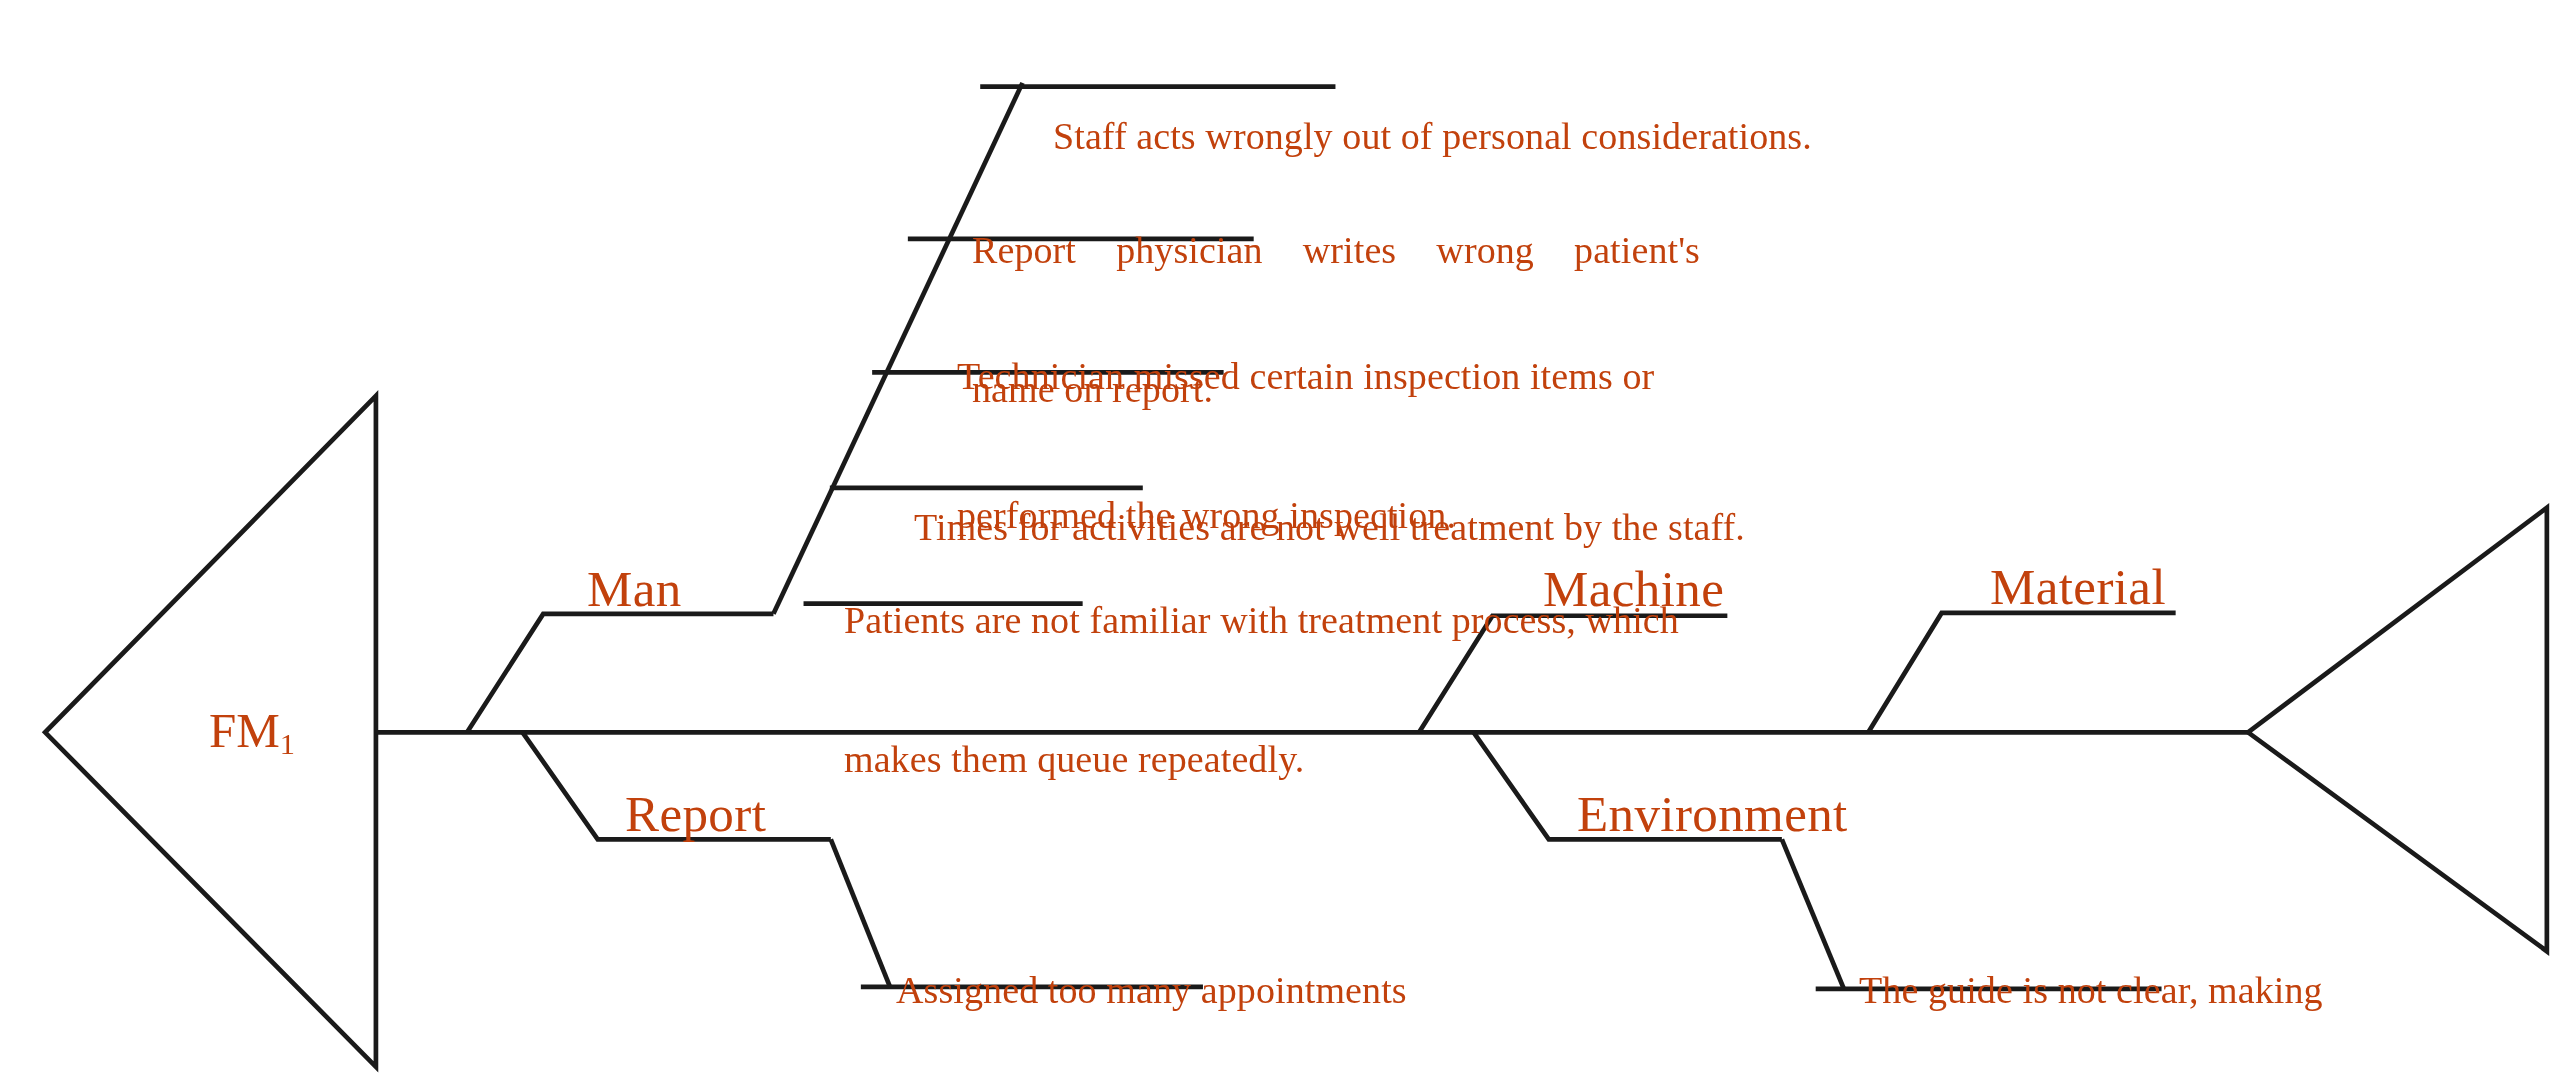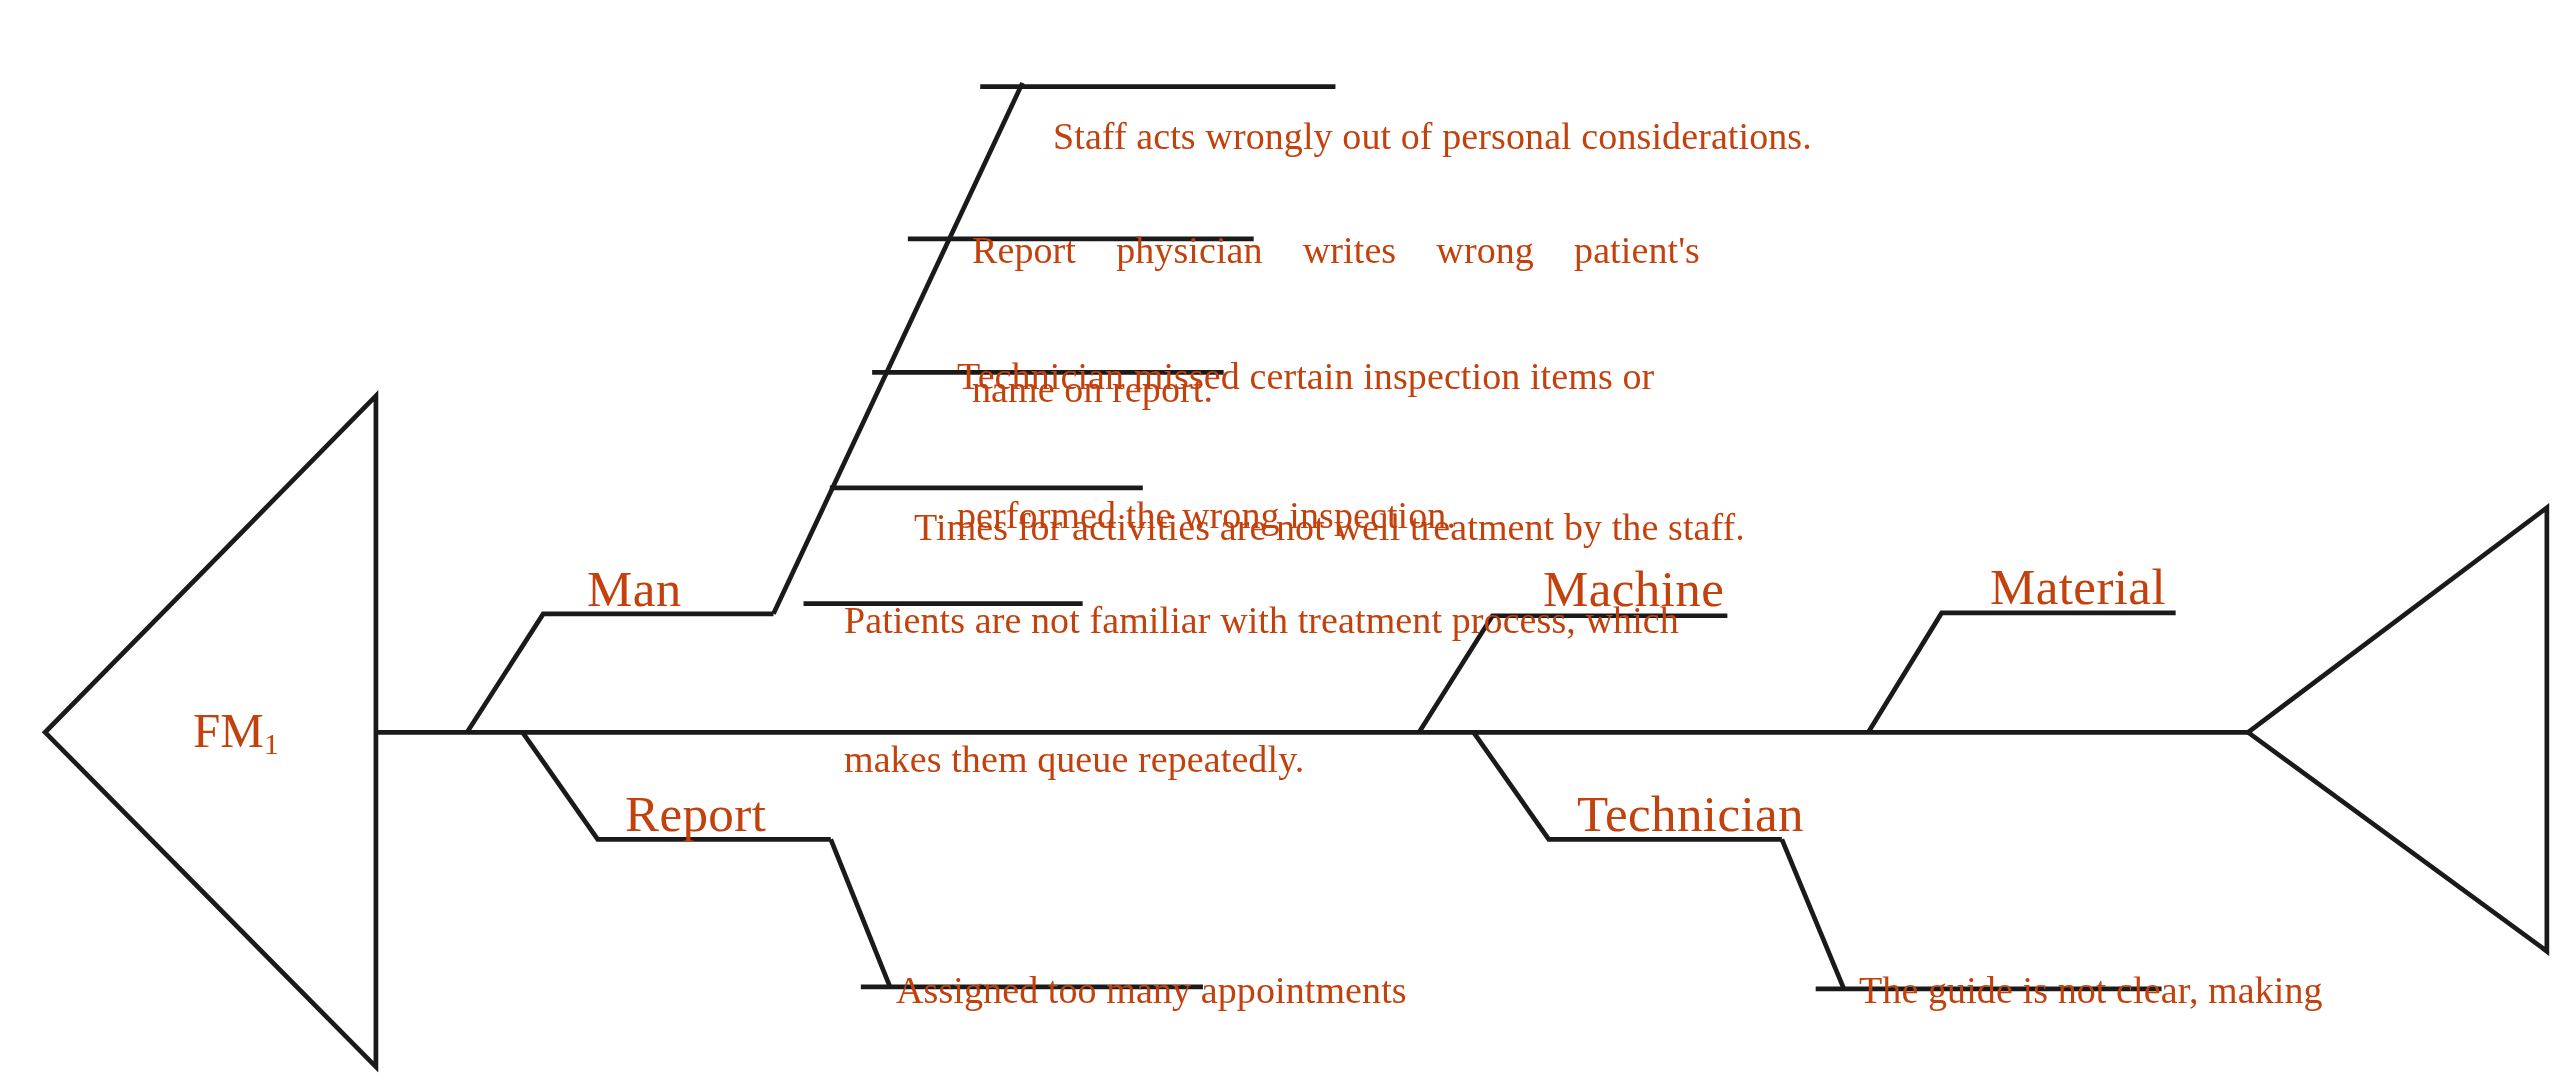--- a/index.html
+++ b/index.html
@@ -43,20 +43,21 @@
   .cause-label .ln {
     display: block;
   }
   .cause-label.justify .ln.j {
     display: block;
     text-align: justify;
     text-align-last: justify;
   }
   .head-label {
     font-size: 49px;
+    margin-left: 16px;
   }
   .head-label sub {
     font-size: 0.62em;
     vertical-align: baseline;
     position: relative;
     top: 0.22em;
   }
 </style>
 </head>
 <body>
@@ -120,21 +121,21 @@
   <div class="lbl head-label" style="left:193px; top:701px;"><span>FM</span><sub>1</sub></div>
 
   <div class="lbl cat-label" style="left:587px; top:558px;">Man</div>
 
   <div class="lbl cat-label" style="left:1543px; top:558px;">Machine</div>
 
   <div class="lbl cat-label" style="left:1990px; top:556px;">Material</div>
 
   <div class="lbl cat-label" style="left:625px; top:783px;">Report</div>
 
-  <div class="lbl cat-label" style="left:1577px; top:783px;">Technician</div>
+  <div class="lbl cat-label" style="left:1577px; top:783px;">Environment</div>
 
   <div class="lbl cause-label" style="left:1053px; top:20.7px;">
     <span class="ln">Staff acts wrongly out of personal considerations.</span>
   </div>
 
   <div class="lbl cause-label justify" style="left:972px; top:134px; width:728px;">
     <span class="ln j">Report physician writes wrong patient's</span>
     <span class="ln">name on report.</span>
   </div>
 

